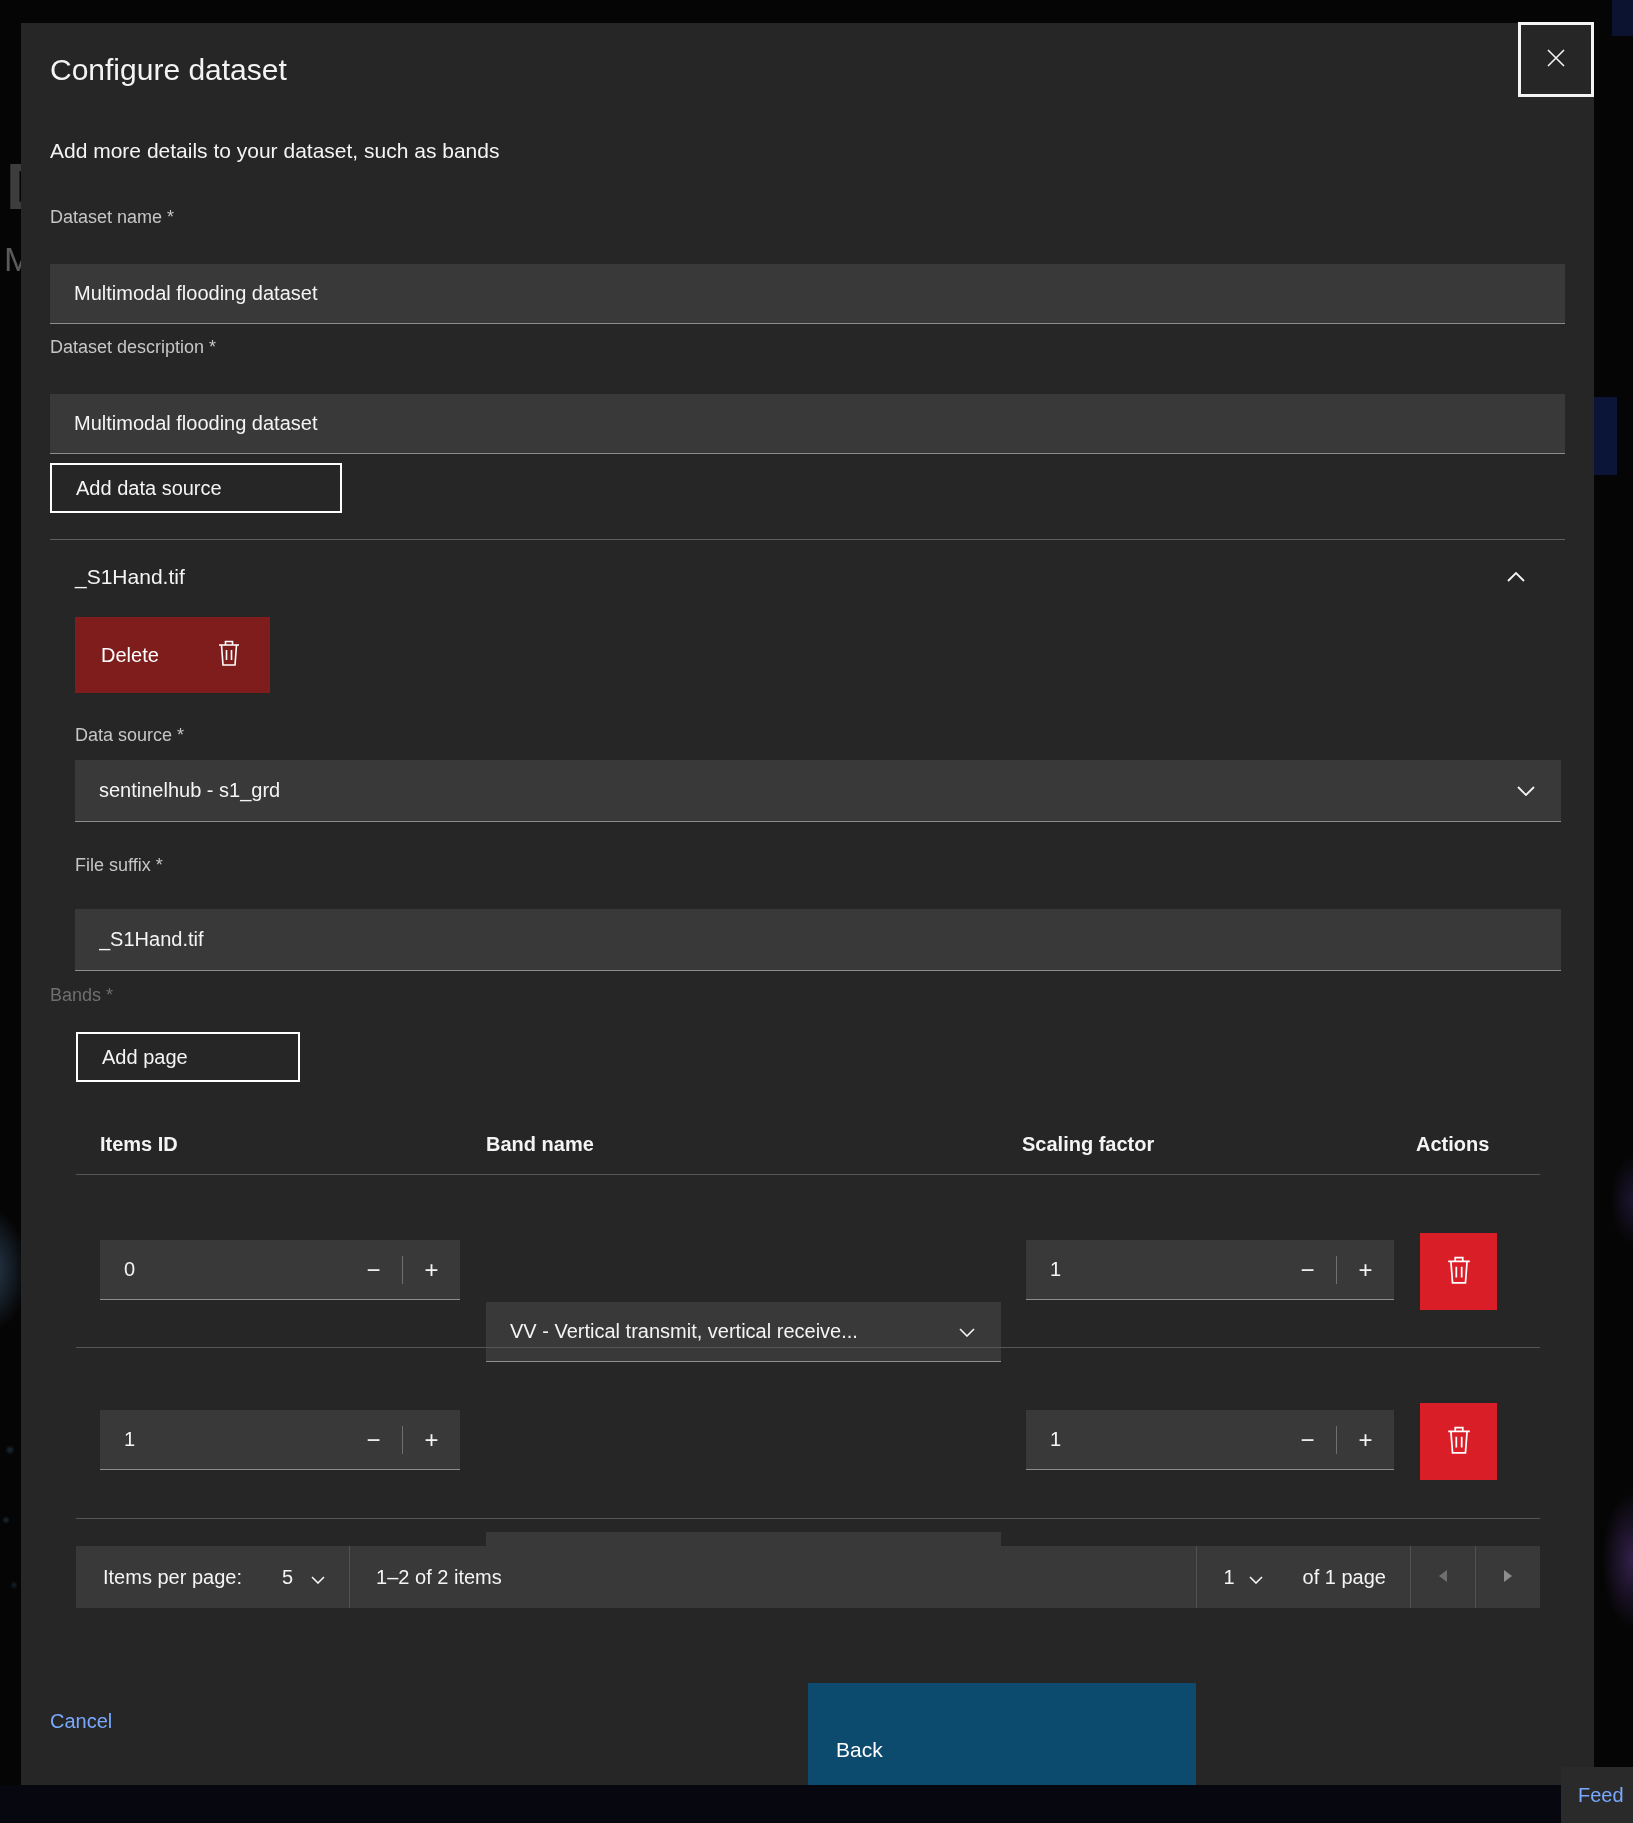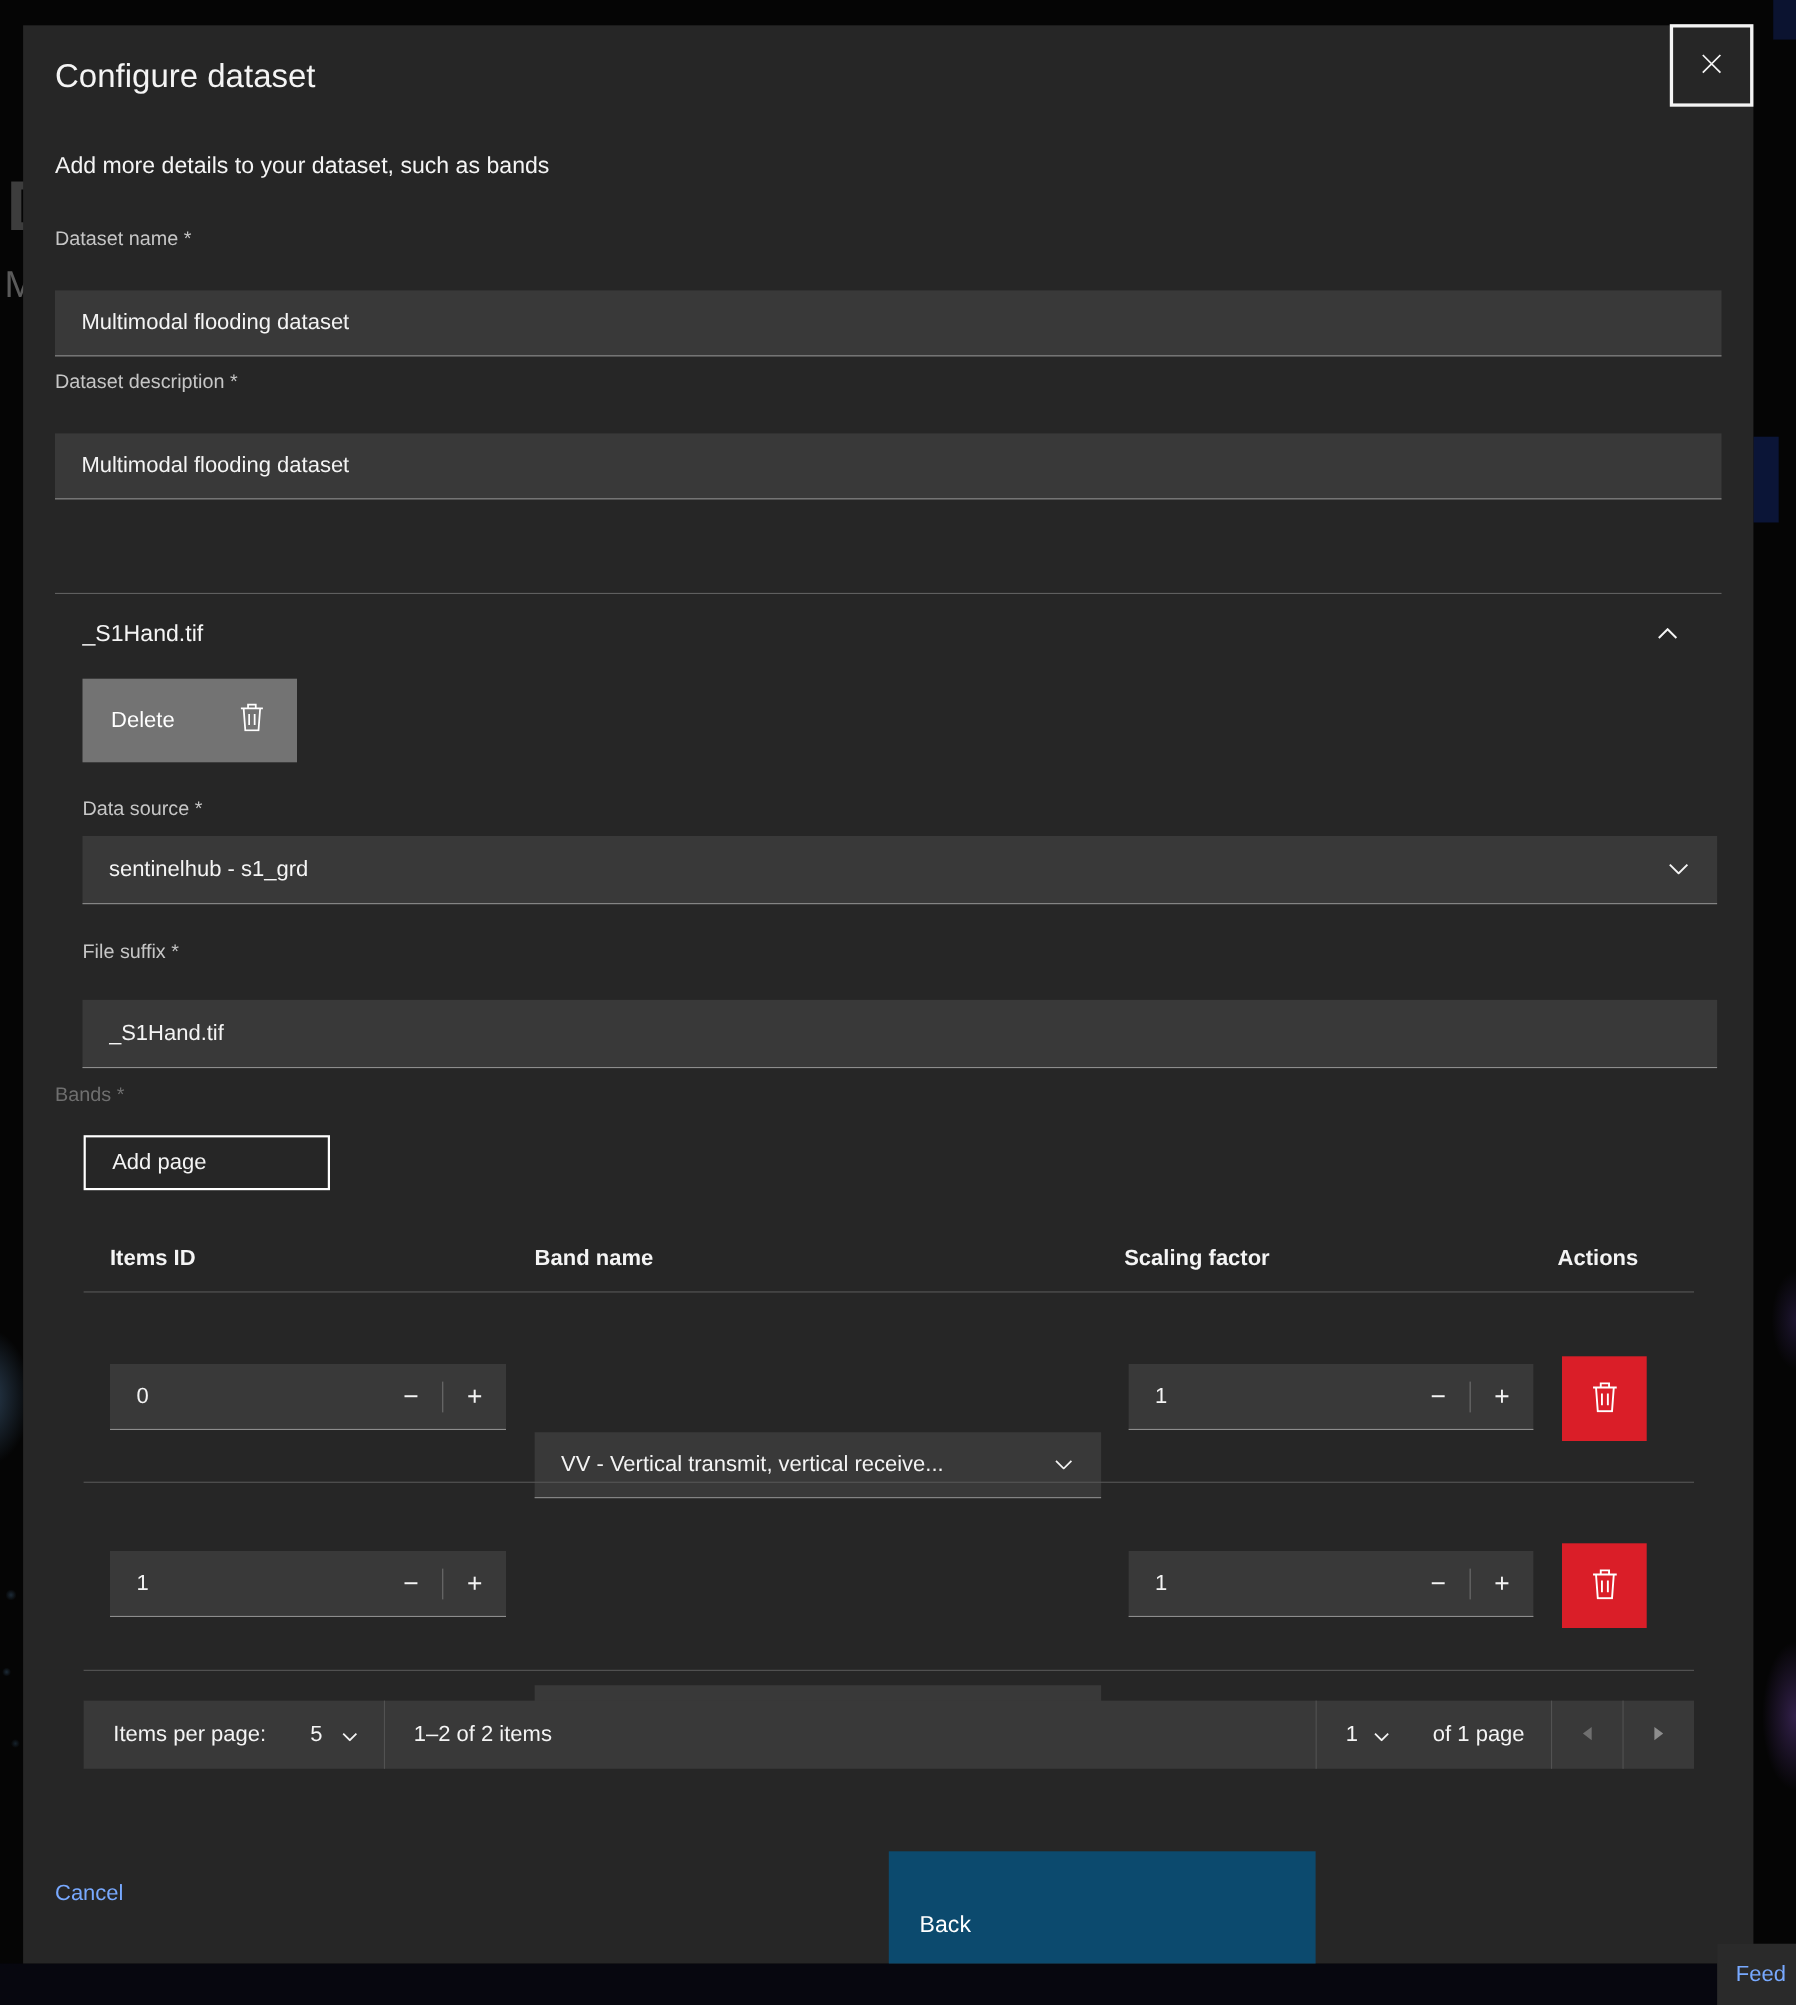--- a/index.html
+++ b/index.html
@@ -38,21 +38,21 @@
     font-family:inherit; outline:none;margin-top:20px; }
 
   .select { height:62px; background:#393939; border-bottom:1px solid #8d8d8d;
     display:flex; align-items:center; padding:0 60px 0 24px; position:relative; cursor:pointer; }
   .select .sel-value { font-size:20px; color:#f4f4f4; white-space:nowrap; overflow:hidden; }
   .select .chev { position:absolute; right:26px; top:50%; transform:translateY(-50%); }
 
   .btn-tertiary { background:transparent; border:2px solid #ffffff; color:#f4f4f4;
     font-size:20px; text-align:left; padding-left:24px; font-family:inherit; cursor:pointer;
     display:flex; align-items:center; }
-  .btn-danger { background:#737373; border:none; color:#ffffff; font-size:20px;
+  .btn-danger { background:#7f1d1d; border:none; color:#ffffff; font-size:20px;
     font-family:inherit; cursor:pointer; display:flex; align-items:center;
     justify-content:space-between; padding:0 30px 0 26px; }
 
   .divider { height:1px; background:#5f5f5f; }
   .row-divider { height:1px; background:#565656; }
 
   .th { font-size:20px; font-weight:700; color:#f4f4f4; }
 
   .stepper { display:flex; align-items:stretch; height:60px; background:#393939;
     border-bottom:1px solid #8d8d8d; }
@@ -107,20 +107,21 @@
 
     <div class="abs modal-title" style="left:29px; top:30px;">Configure dataset</div>
     <div class="abs modal-subtitle" style="left:29px; top:116px;">Add more details to your dataset, such as bands</div>
 
     <div class="abs field-label" style="left:29px; top:184px;">Dataset name *</div>
     <input class="abs text-input" style="left: 29px; top: 221px; width: 1515px;" value="Multimodal flooding dataset">
 
     <div class="abs field-label" style="left:29px; top:314px;">Dataset description *</div>
     <input class="abs text-input" style="left: 29px; top: 351px; width: 1515px;" value="Multimodal flooding dataset">
 
+    <button class="abs btn-tertiary" style="left:29px; top:440px; width:292px; height:50px;">Add data source</button>
 
     <div class="abs divider" style="left:29px; top:516px; width:1515px;"></div>
 
     <div class="abs" style="left:29px; top:527px; width:1515px; height:56px; cursor:pointer;">
       <span class="abs" style="left:25px; top:15px; font-size:21px; color:#f4f4f4;">_S1Hand.tif</span>
       <span class="abs" style="right:40px; top:18px;">
         <svg width="18" height="10" viewBox="0 0 18 10">
             <path d="M1 9 L9 1 L17 9" stroke="#f4f4f4" stroke-width="1.8" fill="none"></path>
           </svg>
       </span>

